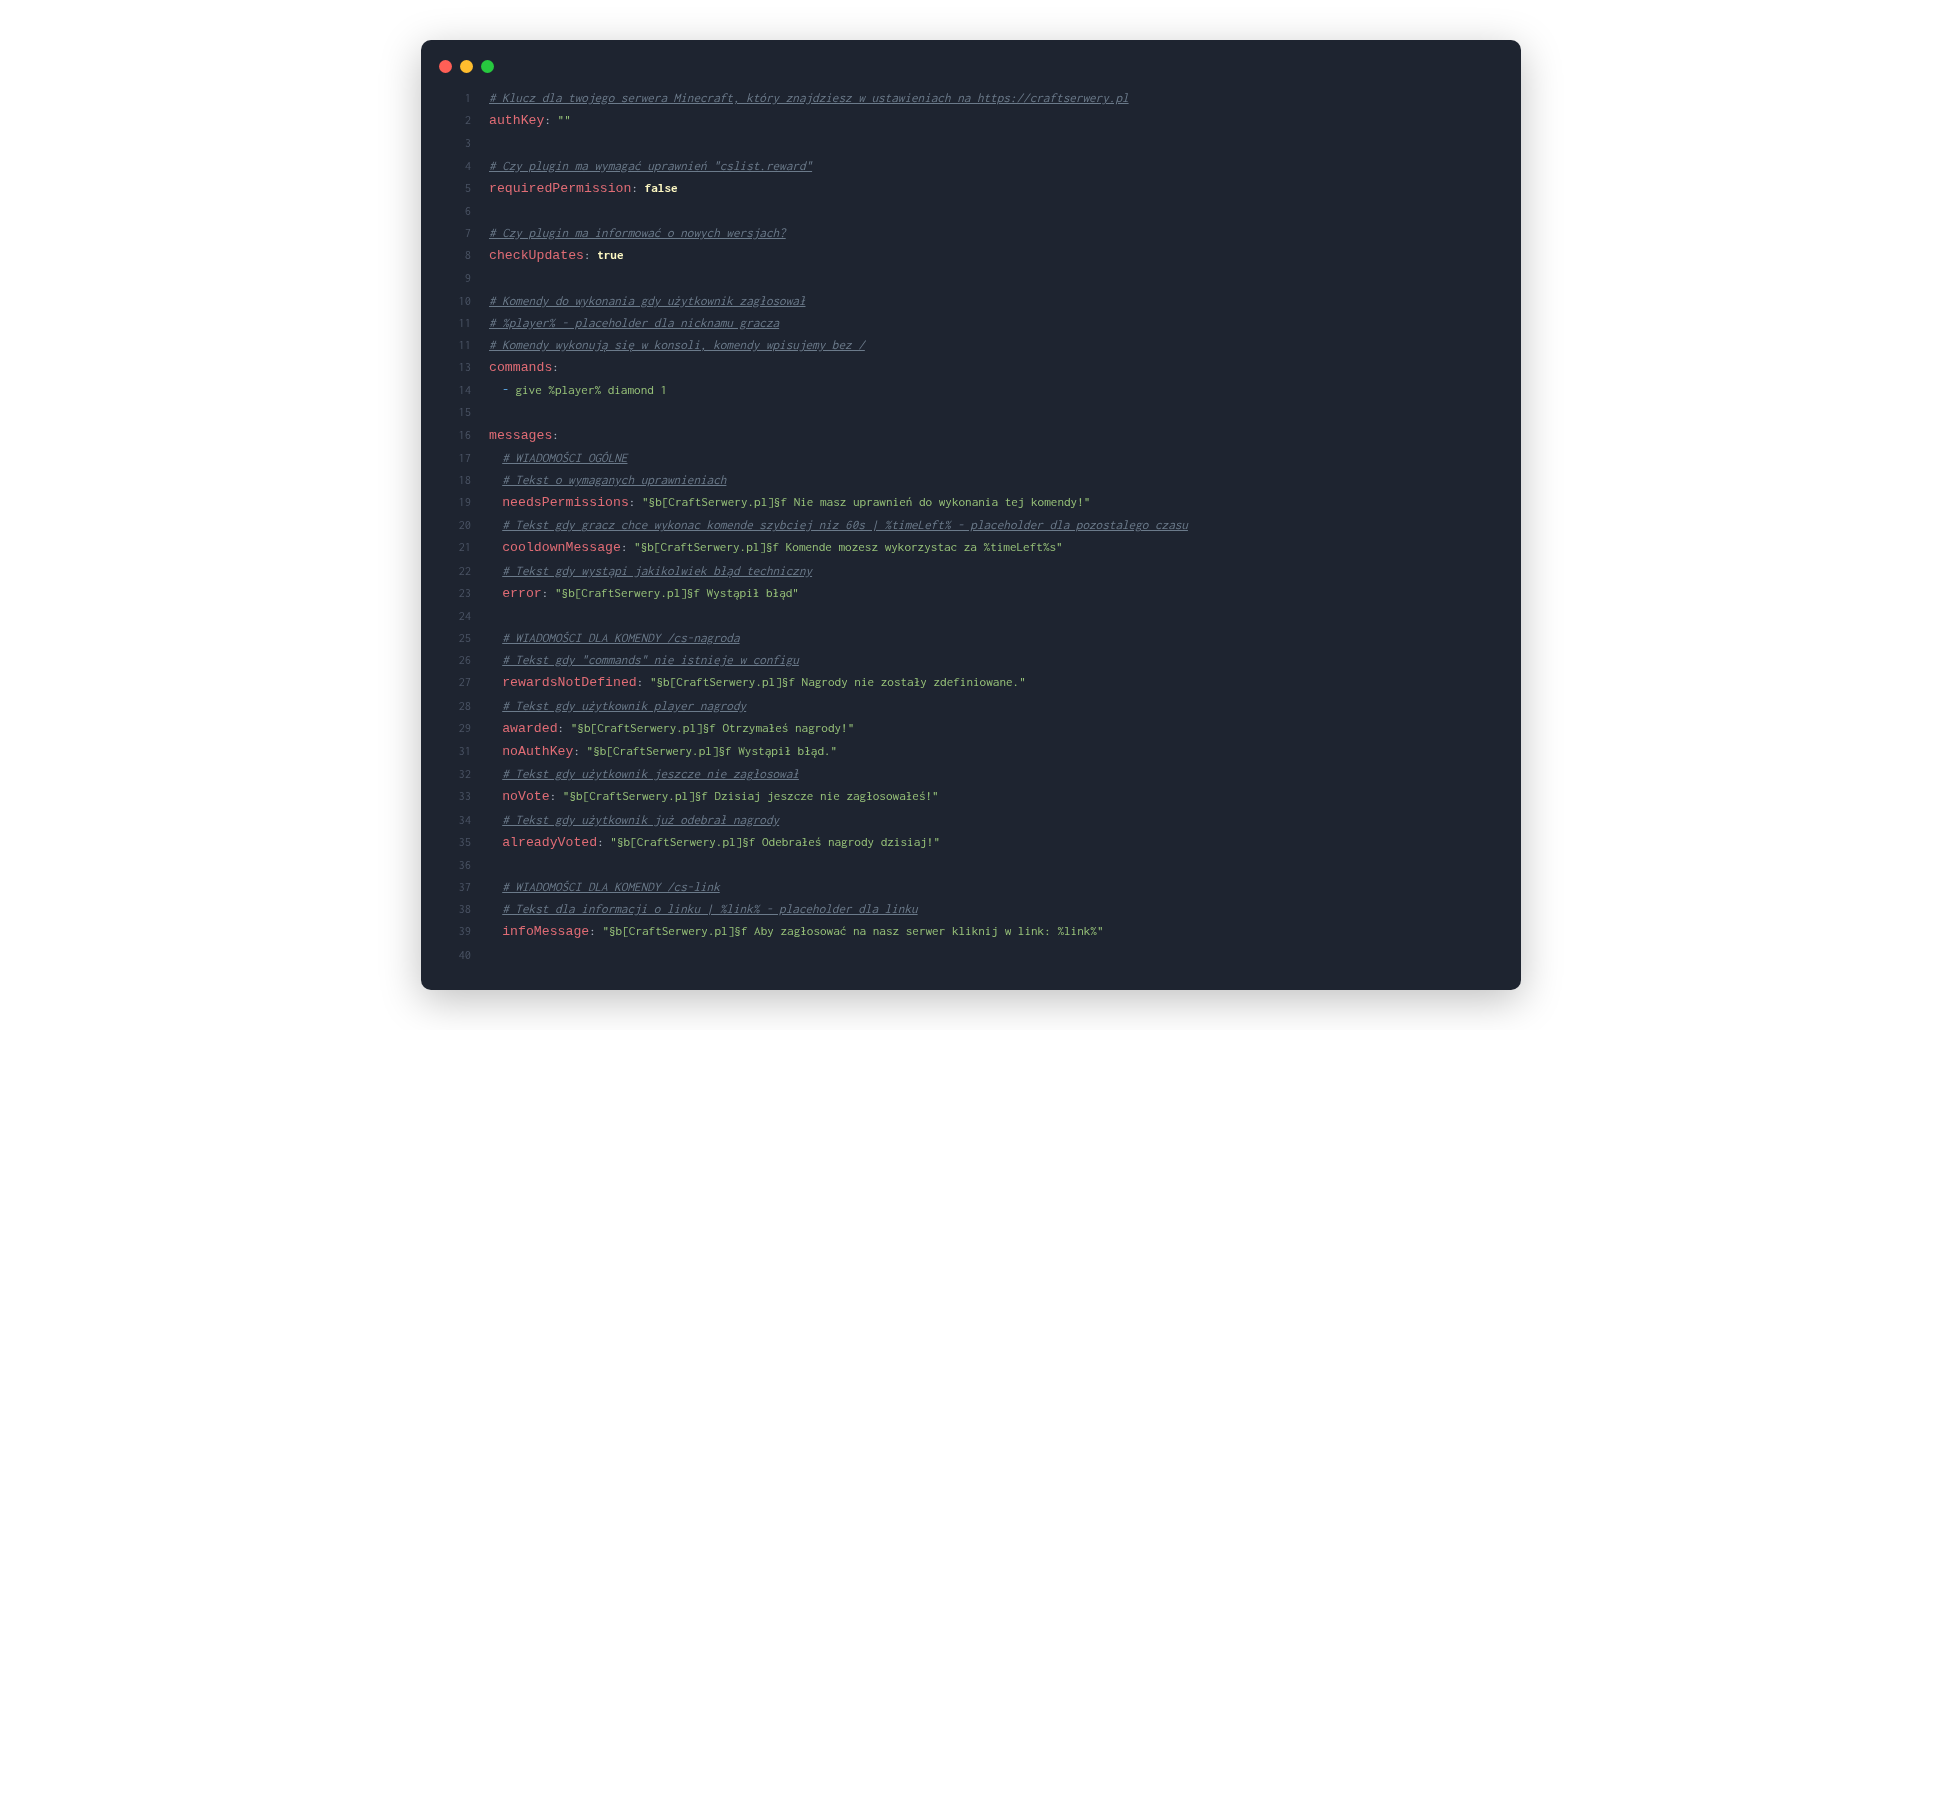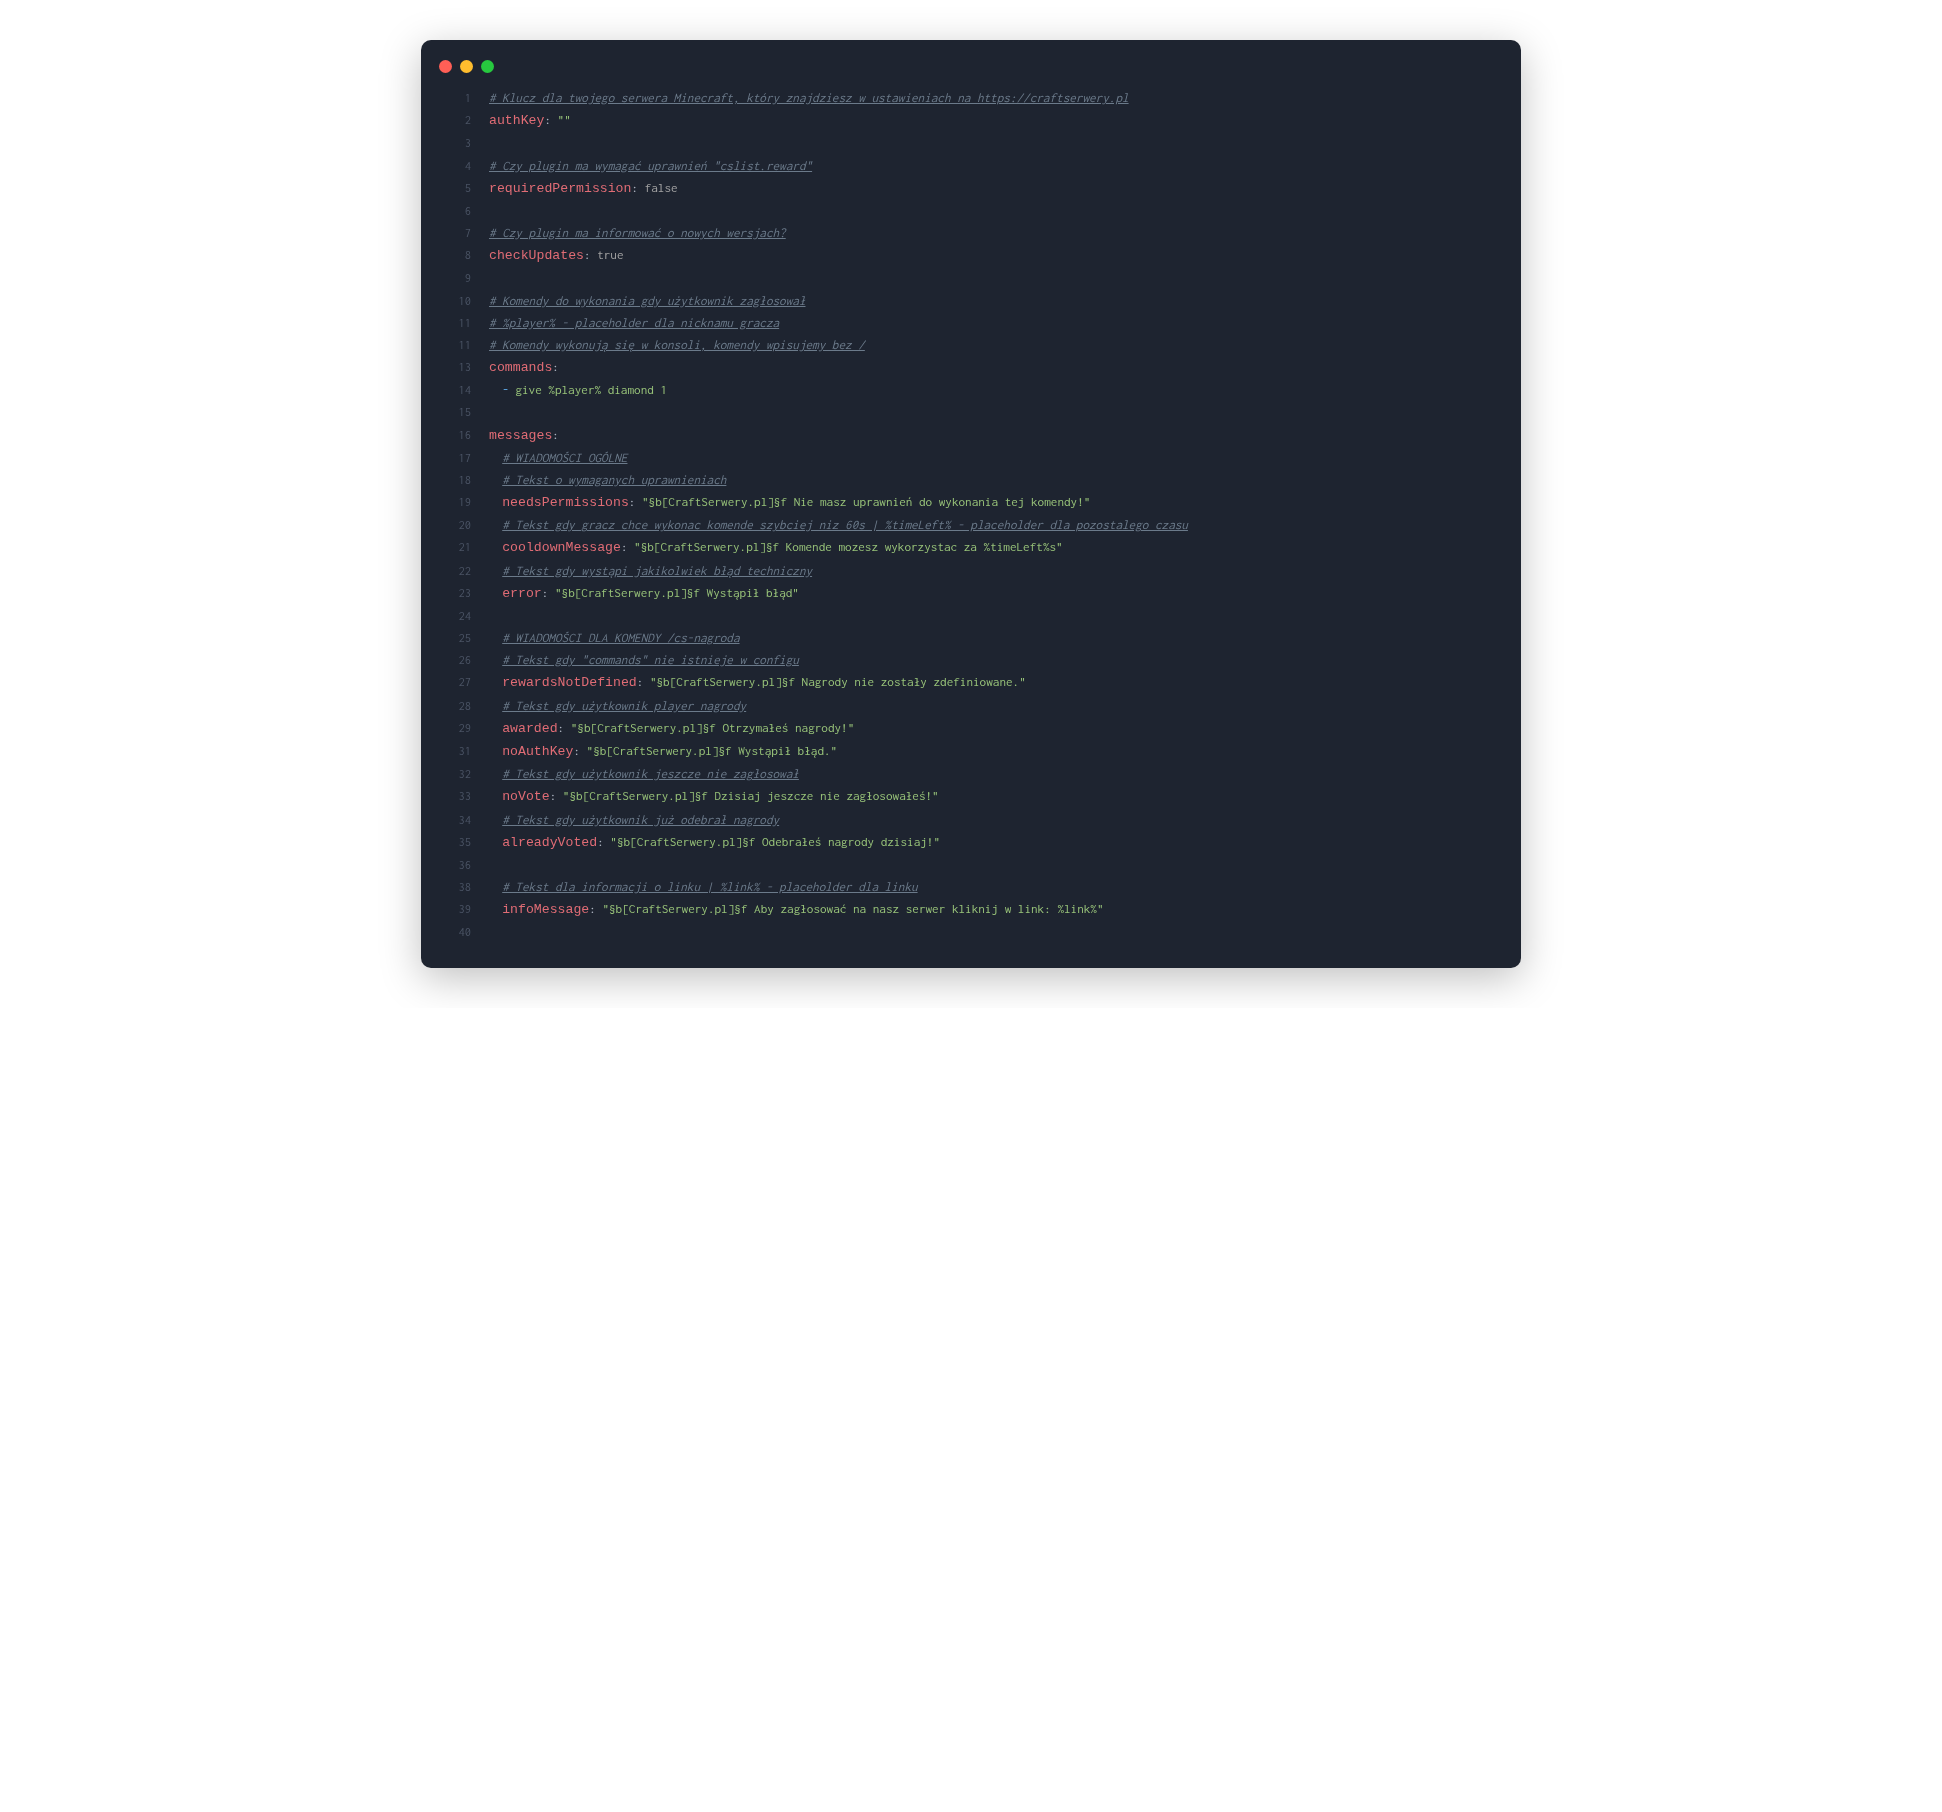--- a/index.html
+++ b/index.html
@@ -48,21 +48,21 @@
     font-size: 12.5px;
   }
   .src {
     padding-left: 18px;
     color: #abb2bf;
   }
   .tok-comment { color: #6b7a8a; font-style: italic; text-decoration: underline; }
   .tok-key     { color: #e06c75; font-family: Liberation Mono, monospace; }
   .tok-punc    { color: #abb2bf; }
   .tok-string  { color: #98c379; }
-  .tok-bool    { color: #a3a3a3; }
+  .tok-bool    { color: #fef9c3; font-weight: bold; }
   .tok-seq     { color: #61afef; }
 </style>
 </head>
 <body>
 
 <div class="window">
   <div class="titlebar">
     <div class="tb-dot tb-close"></div>
     <div class="tb-dot tb-min"></div>
     <div class="tb-dot tb-max"></div>
@@ -96,17 +96,18 @@
       <div class="line"><span class="gutter">26</span><span class="src"><span>  </span><span class="tok-comment"># Tekst gdy "commands" nie istnieje w configu</span></span></div>
       <div class="line"><span class="gutter">27</span><span class="src"><span>  </span><span class="tok-key">rewardsNotDefined</span><span class="tok-punc">:</span><span> </span><span class="tok-string">"§b[CraftSerwery.pl]§f Nagrody nie zostały zdefiniowane."</span></span></div>
       <div class="line"><span class="gutter">28</span><span class="src"><span>  </span><span class="tok-comment"># Tekst gdy użytkownik player nagrody</span></span></div>
       <div class="line"><span class="gutter">29</span><span class="src"><span>  </span><span class="tok-key">awarded</span><span class="tok-punc">:</span><span> </span><span class="tok-string">"§b[CraftSerwery.pl]§f Otrzymałeś nagrody!"</span></span></div>
       <div class="line"><span class="gutter">31</span><span class="src"><span>  </span><span class="tok-key">noAuthKey</span><span class="tok-punc">:</span><span> </span><span class="tok-string">"§b[CraftSerwery.pl]§f Wystąpił błąd."</span></span></div>
       <div class="line"><span class="gutter">32</span><span class="src"><span>  </span><span class="tok-comment"># Tekst gdy użytkownik jeszcze nie zagłosował</span></span></div>
       <div class="line"><span class="gutter">33</span><span class="src"><span>  </span><span class="tok-key">noVote</span><span class="tok-punc">:</span><span> </span><span class="tok-string">"§b[CraftSerwery.pl]§f Dzisiaj jeszcze nie zagłosowałeś!"</span></span></div>
       <div class="line"><span class="gutter">34</span><span class="src"><span>  </span><span class="tok-comment"># Tekst gdy użytkownik już odebrał nagrody</span></span></div>
       <div class="line"><span class="gutter">35</span><span class="src"><span>  </span><span class="tok-key">alreadyVoted</span><span class="tok-punc">:</span><span> </span><span class="tok-string">"§b[CraftSerwery.pl]§f Odebrałeś nagrody dzisiaj!"</span></span></div>
       <div class="line"><span class="gutter">36</span><span class="src">&nbsp;</span></div>
+      <div class="line"><span class="gutter">37</span><span class="src"><span>  </span><span class="tok-comment"># WIADOMOŚCI DLA KOMENDY /cs-link</span></span></div>
       <div class="line"><span class="gutter">38</span><span class="src"><span>  </span><span class="tok-comment"># Tekst dla informacji o linku | %link% - placeholder dla linku</span></span></div>
       <div class="line"><span class="gutter">39</span><span class="src"><span>  </span><span class="tok-key">infoMessage</span><span class="tok-punc">:</span><span> </span><span class="tok-string">"§b[CraftSerwery.pl]§f Aby zagłosować na nasz serwer kliknij w link: %link%"</span></span></div>
       <div class="line"><span class="gutter">40</span><span class="src">&nbsp;</span></div>
     </div>
 </div>
 
 </body></html>

